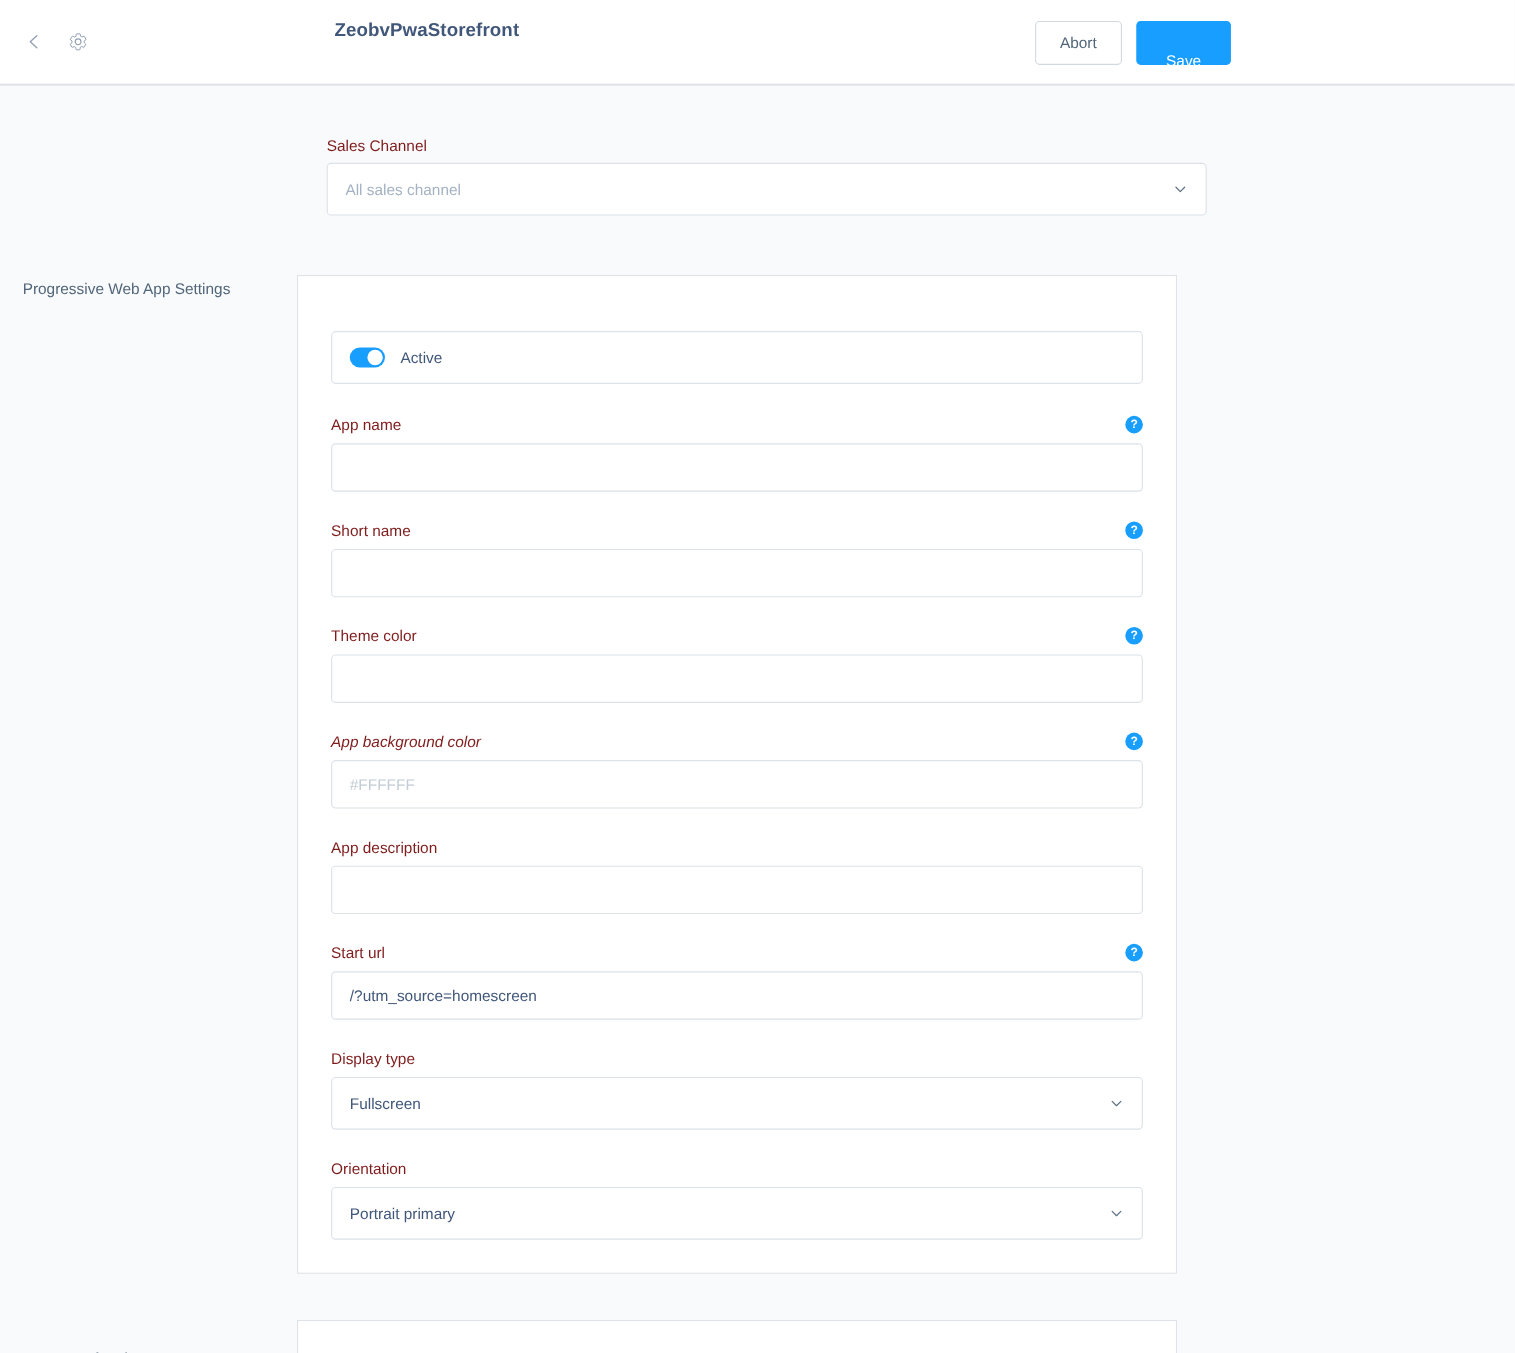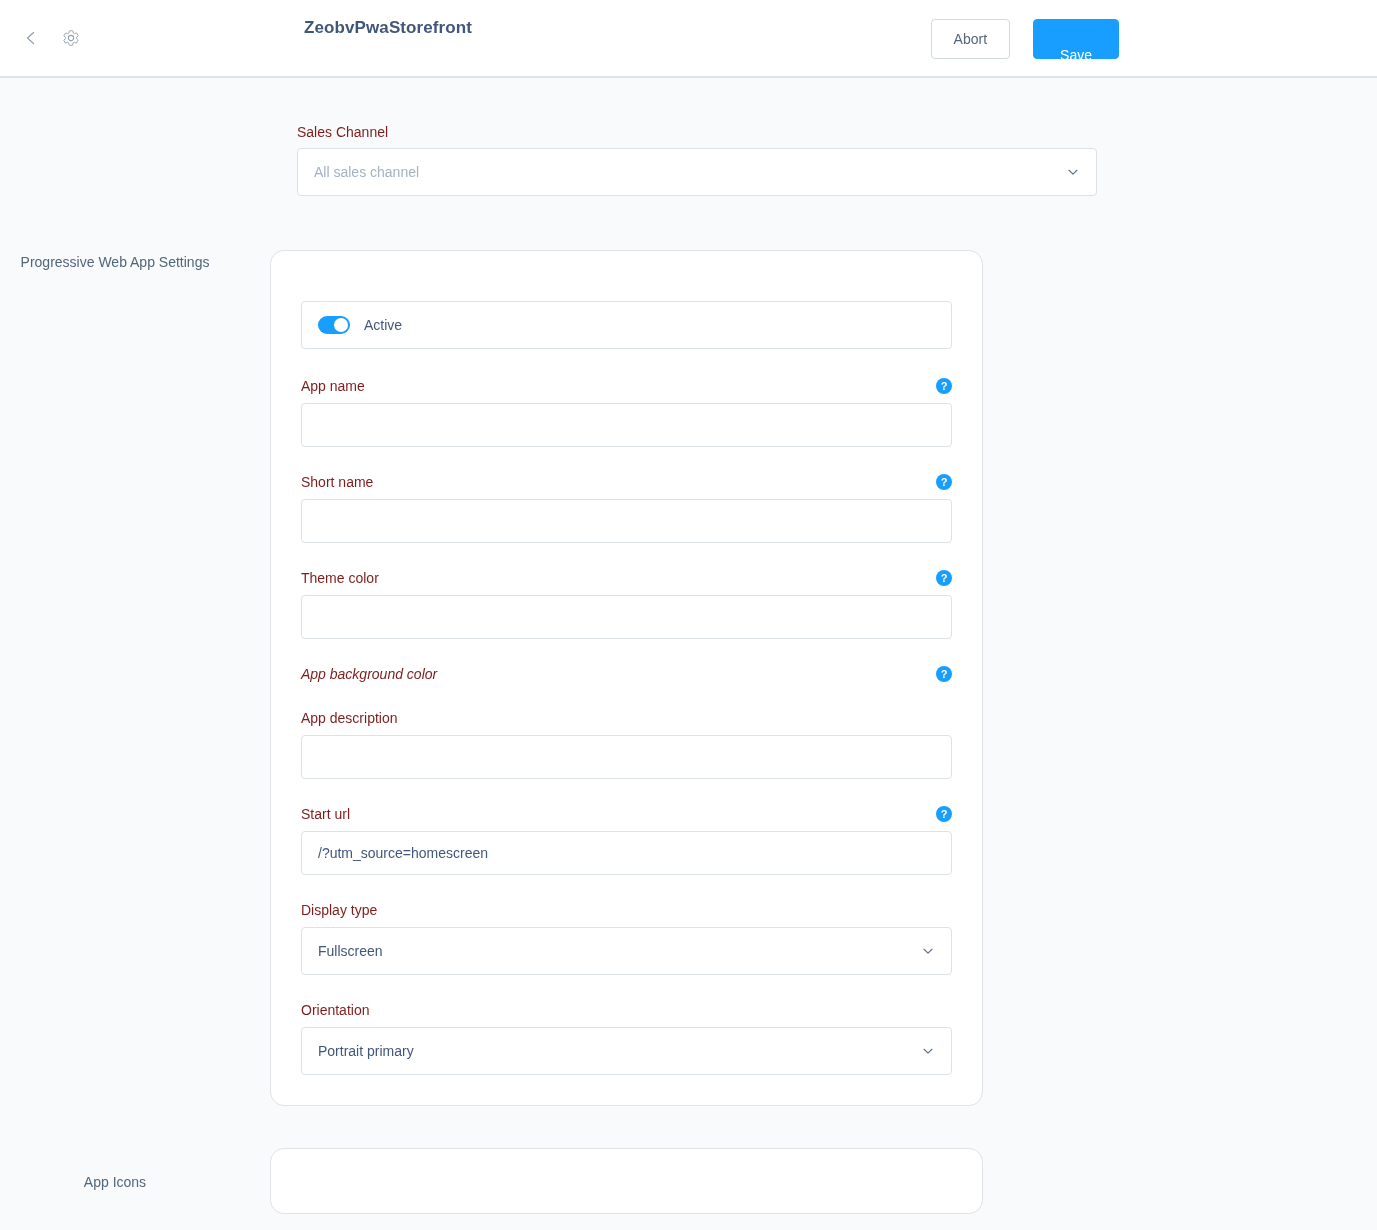--- a/index.html
+++ b/index.html
@@ -51,21 +51,21 @@
     font-size: 17px;
     font-weight: bold;
     color: #41577a;
     letter-spacing: .1px;
   }
   .topbar-actions {
     position: absolute;
     right: 258px;
     top: 19px;
     display: flex;
-    gap: 23px;
+    gap: 13px;
   }
   .btn {
     font-family: "Liberation Sans", sans-serif;
     font-size: 14px;
     border-radius: 4px;
     height: 40px;
     padding: 0 22px;
     cursor: pointer;
     line-height: 38px;
   }
@@ -137,22 +137,22 @@
     top: 50%;
     transform: translateY(-50%);
     color: #5f7287;
     display: flex;
   }
 
   
   .card {
     background: #ffffff;
     border: 1px solid #dfe3e8;
-    border-radius: 14px;
-    width: 713px;
+    border-radius: 0;
+    width: 800px;
   }
   .pwa-card { padding: 50px 30px 30px 30px; }
 
   .toggle-row {
     border: 1px solid #dce2e8;
     border-radius: 4px;
     height: 48px;
     display: flex;
     align-items: center;
     padding: 0 16px;
@@ -288,20 +288,23 @@
           <div class="input-box">
             <span class="value"></span>
           </div>
         </div>
 
         <div class="field">
           <div class="field-head">
             <label class="field-label" style="margin:0;font-style:italic;">App background color</label>
             <span class="help-icon">?</span>
           </div>
+          <div class="input-box">
+            <span class="value placeholder">#FFFFFF</span>
+          </div>
         </div>
 
         <div class="field">
           <div class="field-head">
             <label class="field-label" style="margin:0;">App description</label>
           </div>
           <div class="input-box">
             <span class="value"></span>
           </div>
         </div>

